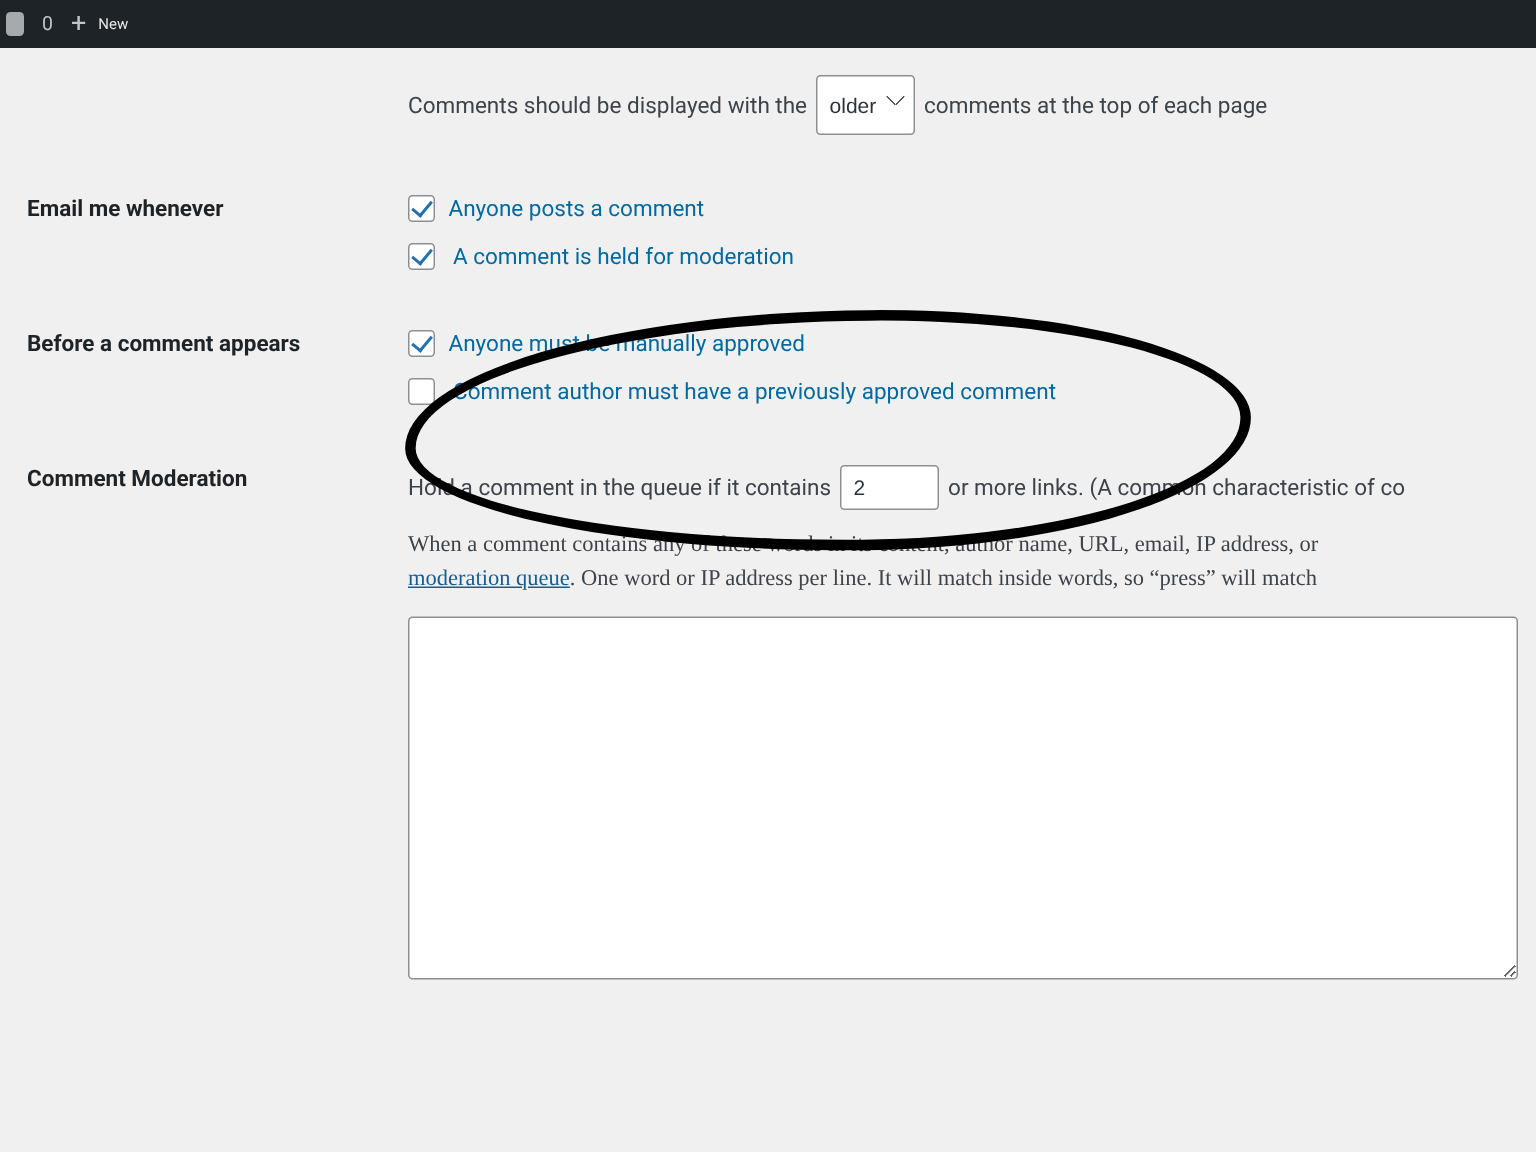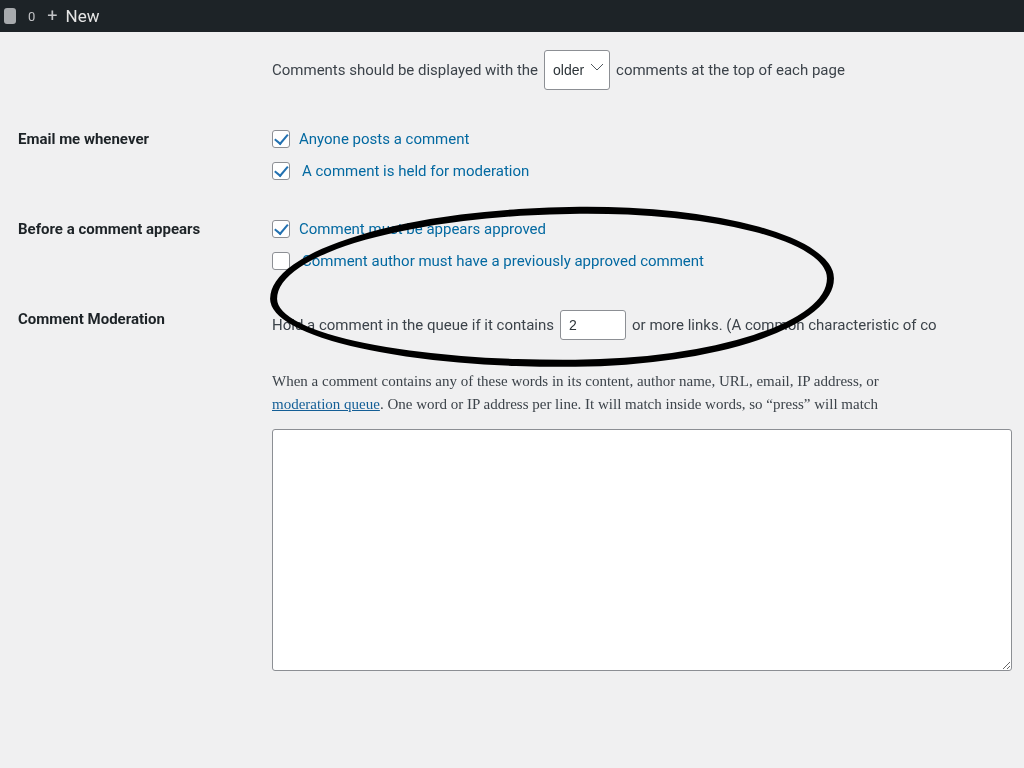--- a/index.html
+++ b/index.html
@@ -34,21 +34,21 @@
     font-size: 13px;
   }
   .adminbar .plus {
     color: #c3c4c7;
     font-size: 18px;
     font-weight: 400;
     line-height: 1;
   }
   .adminbar .new {
     color: #e5e5e5;
-    font-size: 17px;
+    font-size: 10px;
     margin-left: -4px;
   }
 
   .page {
     padding: 0;
   }
 
   table.form-table {
     border-collapse: collapse;
     width: 100%;
@@ -199,34 +199,34 @@
       </div>
     </td>
   </tr>
 
   <tr>
     <th>Before a comment appears</th>
     <td>
       <div class="fieldset">
         <label>
           <span class="cb checked"></span>
-          <span>Comment must be appears approved</span>
+          <span>Anyone must be manually approved</span>
         </label>
         <label>
           <span class="cb"></span>
           <span>Comment author must have a previously approved comment</span>
         </label>
       </div>
     </td>
   </tr>
 
   <tr>
     <th>Comment Moderation</th>
     <td>
-      <div class="inline-row" style="margin-bottom:30px;">
+      <div class="inline-row" style="margin-bottom:12px;">
         <span>Hold a comment in the queue if it contains</span>
         <input class="smallnum" value="2" style="">
         <span>or more links. (A common characteristic of co</span>
       </div>
       <div class="desc-text" style="line-height:1.55;font-family:Liberation Serif, serif;">
         <span>When a comment contains any of these words in its content, author name, URL, email, IP address, or</span><br>
         <a href="#">moderation queue</a><span>. One word or IP address per line. It will match inside words, so “press” will match </span>
       </div>
       <textarea class="modkeys" style=""></textarea>
     </td>

